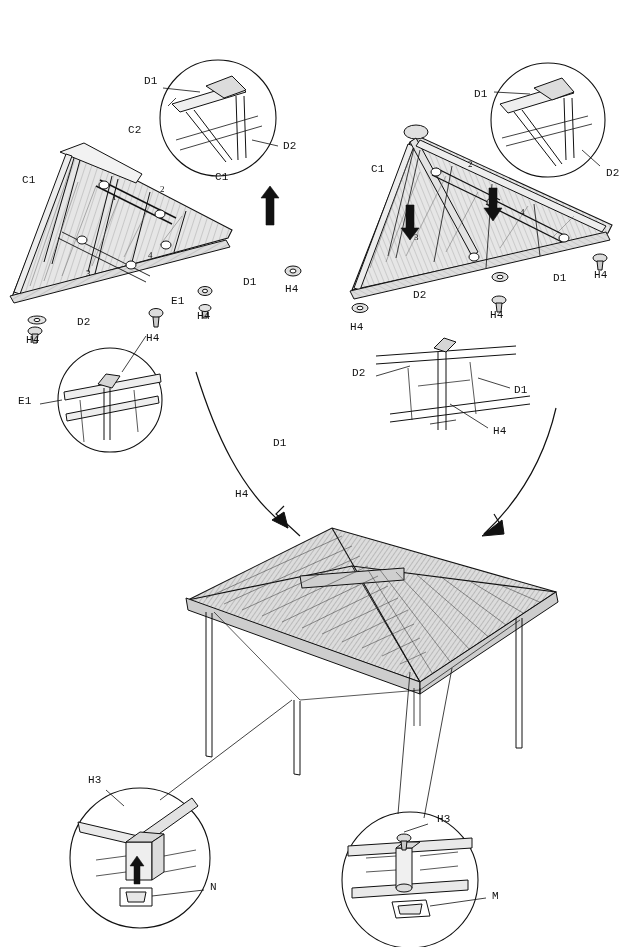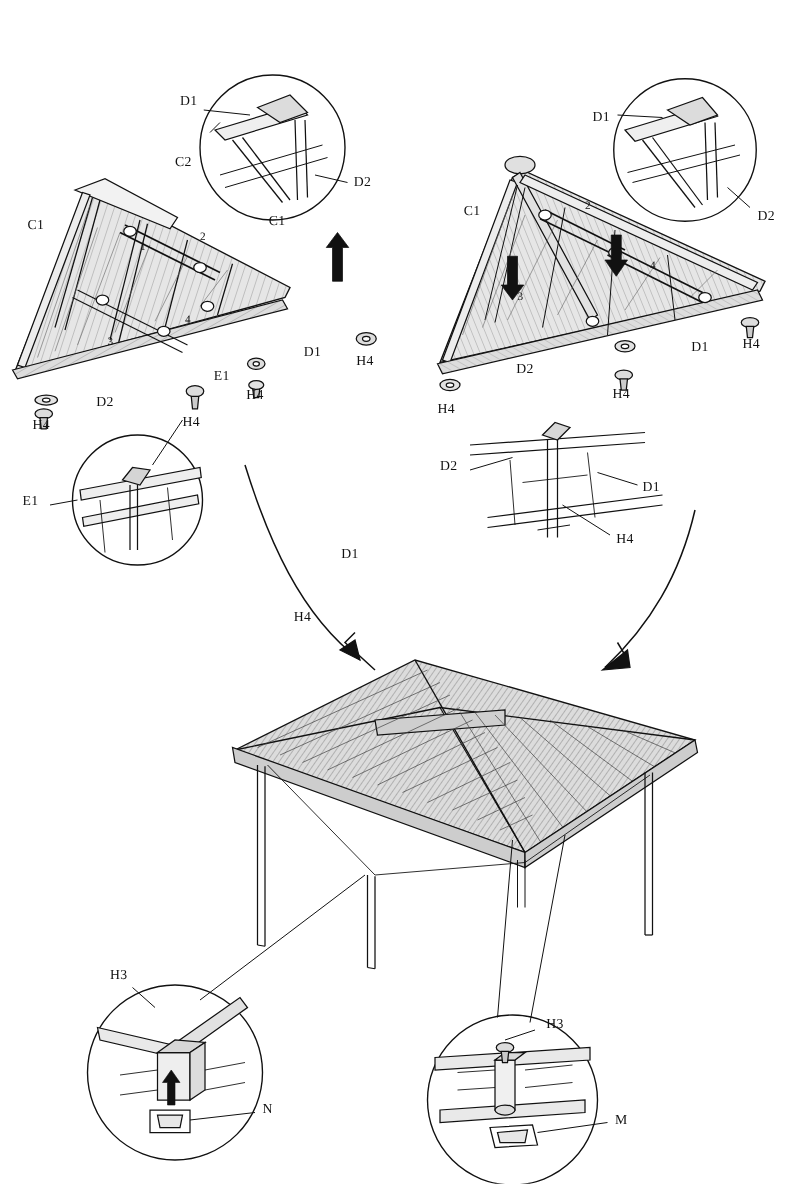--- a/index.html
+++ b/index.html
@@ -25,21 +25,21 @@
 
   svg.diagram {
     position: absolute;
     left: 0; top: 0;
     width: 639px;
     height: 947px;
   }
 
   .lbl {
     position: absolute;
-    font-family: Liberation Serif, serif;
+    font-family: Liberation Mono, monospace;
     font-size: 11px;
     line-height: 11px;
     color: #111;
     white-space: nowrap;
     letter-spacing: 0.2px;
   }
 </style>
 </head>
 <body>
 
@@ -343,21 +343,21 @@
 
         <line x1="398" y1="814" x2="410" y2="672" stroke="#111" stroke-width="0.8"></line>
         <line x1="424" y1="818" x2="452" y2="668" stroke="#111" stroke-width="0.8"></line>
       </g>
 
     </g>
   </svg>
 
   <div class="lbl" style="left:144px; top:76px;">D1</div>
   <div class="lbl" style="left:283px; top:141px;">D2</div>
-  <div class="lbl" style="left:140px; top:125px;">C2</div>
+  <div class="lbl" style="left:128px; top:125px;">C2</div>
   <div class="lbl" style="left:22px;  top:175px;">C1</div>
   <div class="lbl" style="left:215px; top:172px;">C1</div>
   <div class="lbl" style="left:243px; top:277px;">D1</div>
   <div class="lbl" style="left:171px; top:296px;">E1</div>
   <div class="lbl" style="left:77px;  top:317px;">D2</div>
   <div class="lbl" style="left:285px; top:284px;">H4</div>
   <div class="lbl" style="left:197px; top:311px;">H4</div>
   <div class="lbl" style="left:146px; top:333px;">H4</div>
   <div class="lbl" style="left:26px;  top:335px;">H4</div>
   <div class="lbl" style="left:18px;  top:396px;">E1</div>

